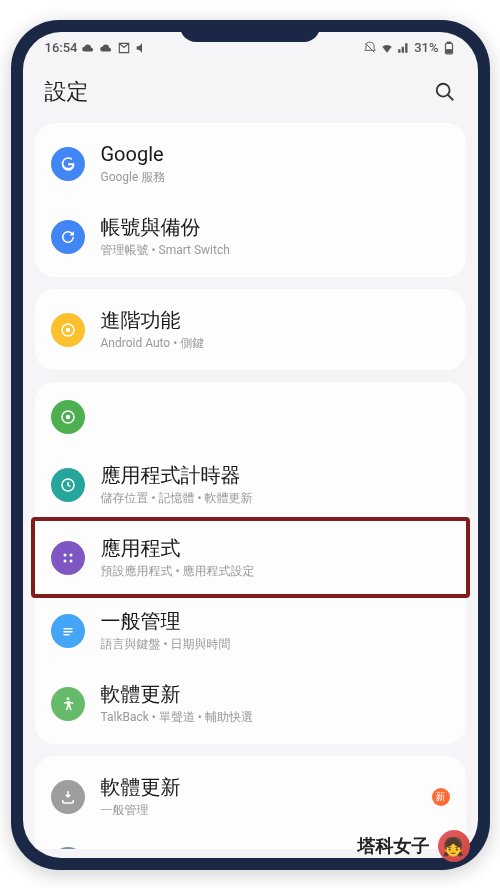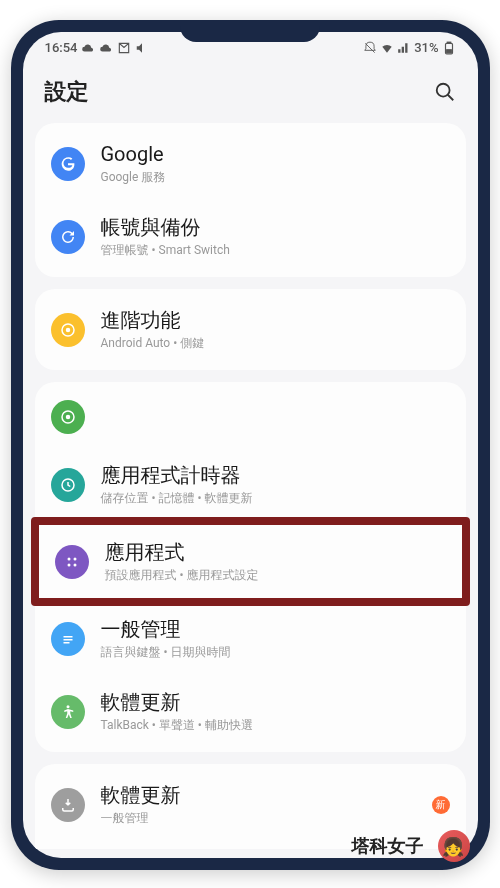--- a/index.html
+++ b/index.html
@@ -54,21 +54,21 @@
     .status-right { display: flex; align-items: flex-end; gap: 3px; }
     .status-icon { width: 14px; height: 14px; display: inline-flex; }
     .header {
       display: flex;
       justify-content: space-between;
       align-items: center;
       padding: 18px 22px 16px;
     }
     .header-title {
       font-size: 22px;
-      font-weight: 700;
+      font-weight: 400;
       color: #222;
     }
     .search-icon { width: 22px; height: 22px; }
     .content {
       padding: 0 12px;
       overflow-y: auto;
       height: calc(100% - 100px);
     }
     .card {
       background: #fdfdfd;
@@ -98,21 +98,21 @@
       font-size: 20px;
       color: #1a1a1a;
       line-height: 1.3;
     }
     .item-subtitle {
       font-size: 12px;
       color: #999;
       margin-top: 2px;
     }
     .highlight {
-      border: 8px solid #7f1d1d;
+      border: 4px solid #7f1d1d;
       border-radius: 4px;
       margin: -4px;
     }
     .badge {
       width: 18px;
       height: 18px;
       border-radius: 50%;
       background: #ff6b35;
       color: #fff;
       font-size: 10px;
@@ -120,21 +120,21 @@
       align-items: center;
       justify-content: center;
       margin-left: 8px;
     }
     .watermark {
       position: absolute;
       bottom: 8px;
       right: 20px;
       display: flex;
       align-items: center;
-      gap: 14px;
+      gap: 8px;
       font-size: 18px;
       font-weight: bold;
       color: #222;
       z-index: 20;
     }
     .watermark-avatar {
       width: 32px;
       height: 32px;
       border-radius: 50%;
       background: linear-gradient(135deg, #e85d5d, #c44);

